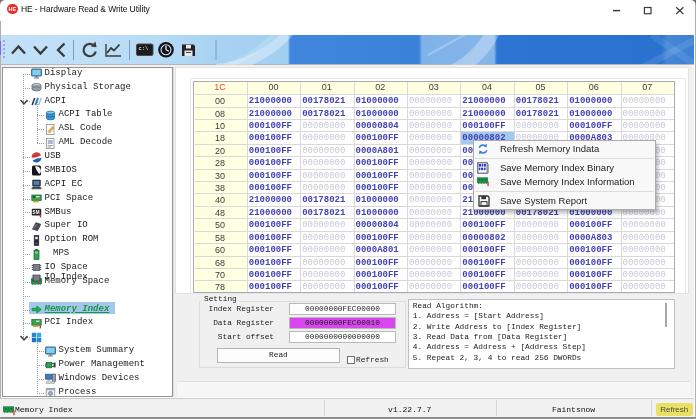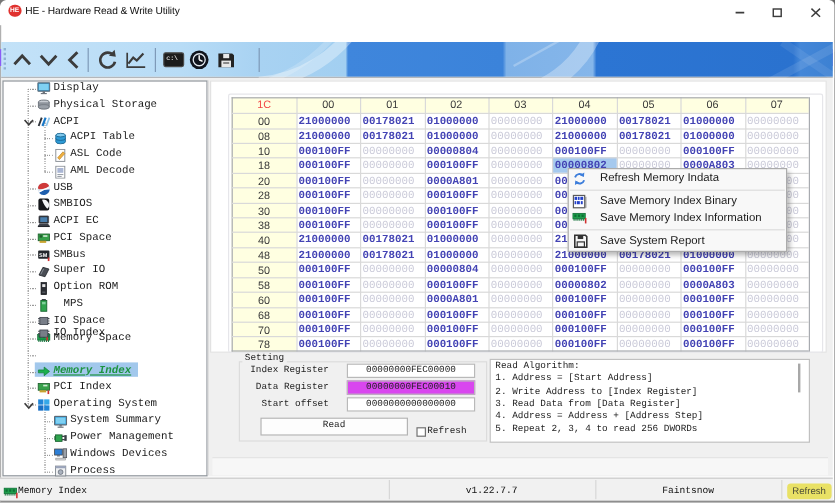--- a/index.html
+++ b/index.html
@@ -213,21 +213,21 @@
       <rect x="2" y="7.2" width="5.5" height="1.8" fill="#c8a430"></rect>
       <rect x="5" y="2.6" width="3.5" height="1.4" fill="#cfe8d4"></rect>
       <rect x="8.6" y="7.4" width="1.4" height="3" fill="#d03030"></rect>
     </svg><span style="margin-left:13.5px;display:inline-block">PCI Index</span></div>
 <div class="a" style="left:23.4px;top:323.40px;width:7px;height:1px;background:repeating-linear-gradient(to right,#9a9a9a 0 1px,transparent 1px 2px)"></div>
 <div class="ti" style="left:31px;top:330.33px"><svg width="11" height="11" viewBox="0 0 11 11" style="left:0">
       <rect x="0.8" y="0.8" width="4.4" height="4.4" fill="#2186d8"></rect>
       <rect x="5.8" y="0.8" width="4.4" height="4.4" fill="#35a8e8"></rect>
       <rect x="0.8" y="5.8" width="4.4" height="4.4" fill="#1a6fc4"></rect>
       <rect x="5.8" y="5.8" width="4.4" height="4.4" fill="#2186d8"></rect>
-    </svg><span style="margin-left:13.5px;display:inline-block">Operating System</span></div>
+    </svg></div>
 <div class="a" style="left:23.4px;top:337.27px;width:7px;height:1px;background:repeating-linear-gradient(to right,#9a9a9a 0 1px,transparent 1px 2px)"></div>
 <div class="ti" style="left:45px;top:344.20px"><svg width="11" height="11" viewBox="0 0 11 11" style="left:0">
       <rect x="0.5" y="1" width="10" height="7" rx="0.5" fill="#36a3dd" stroke="#5a6a78"></rect>
       <rect x="1.5" y="2" width="8" height="5" fill="#7fd0f2"></rect>
       <rect x="4.5" y="8" width="2" height="1.5" fill="#6e747c"></rect>
       <rect x="3" y="9.5" width="5" height="1" fill="#6e747c"></rect>
     </svg><span style="margin-left:13.5px;display:inline-block">System Summary</span></div>
 <div class="a" style="left:37.4px;top:351.14px;width:7px;height:1px;background:repeating-linear-gradient(to right,#9a9a9a 0 1px,transparent 1px 2px)"></div>
 <div class="ti" style="left:45px;top:358.07px"><svg width="11" height="11" viewBox="0 0 11 11" style="left:0">
       <rect x="0.3" y="3.4" width="1" height="3.4" fill="#14602c"></rect>

